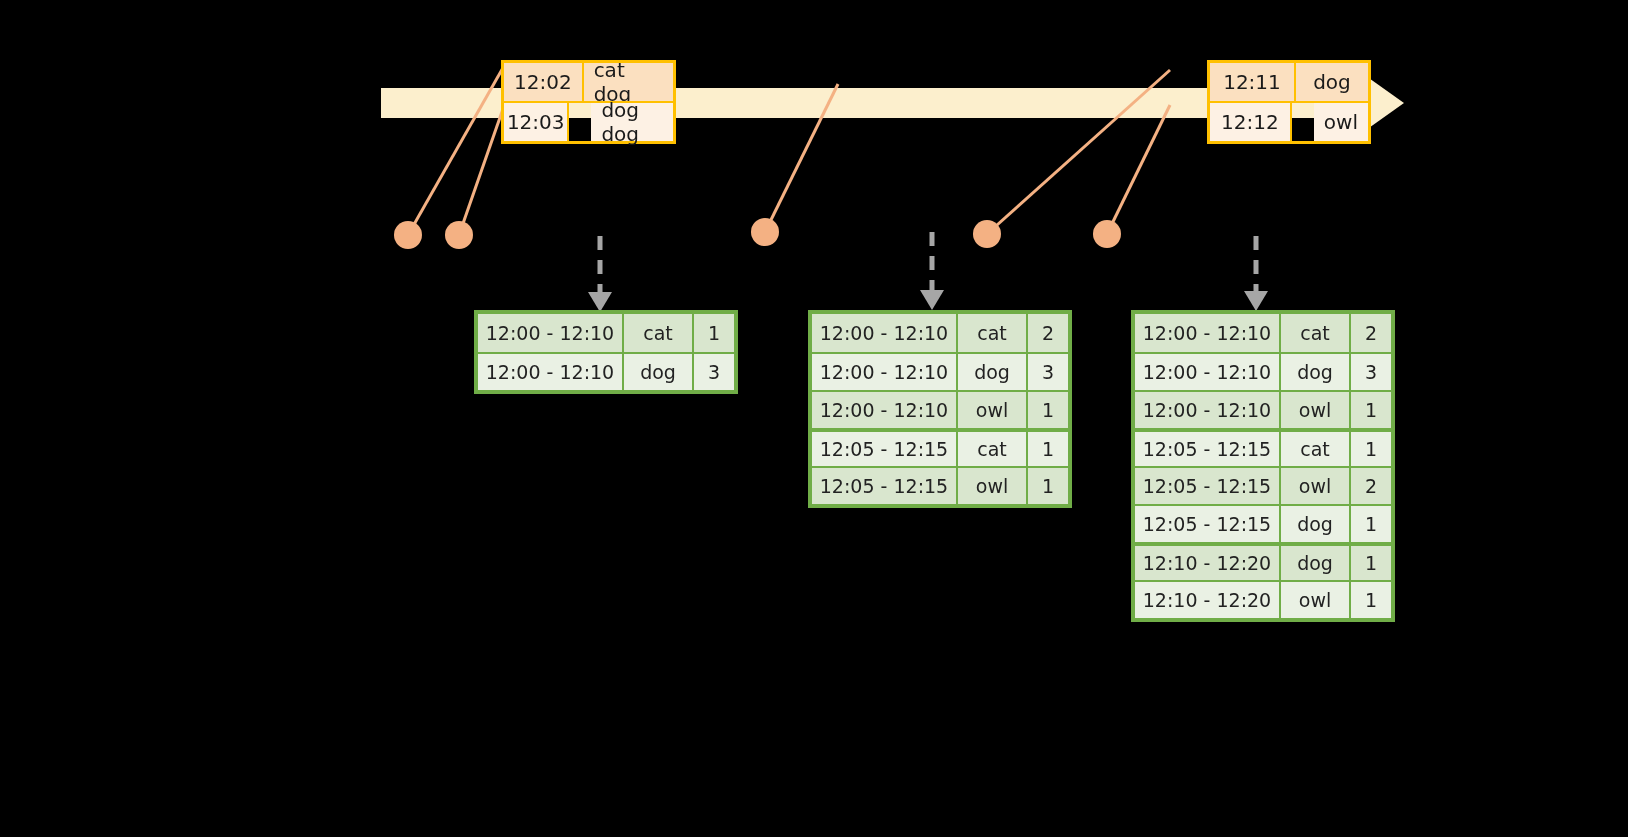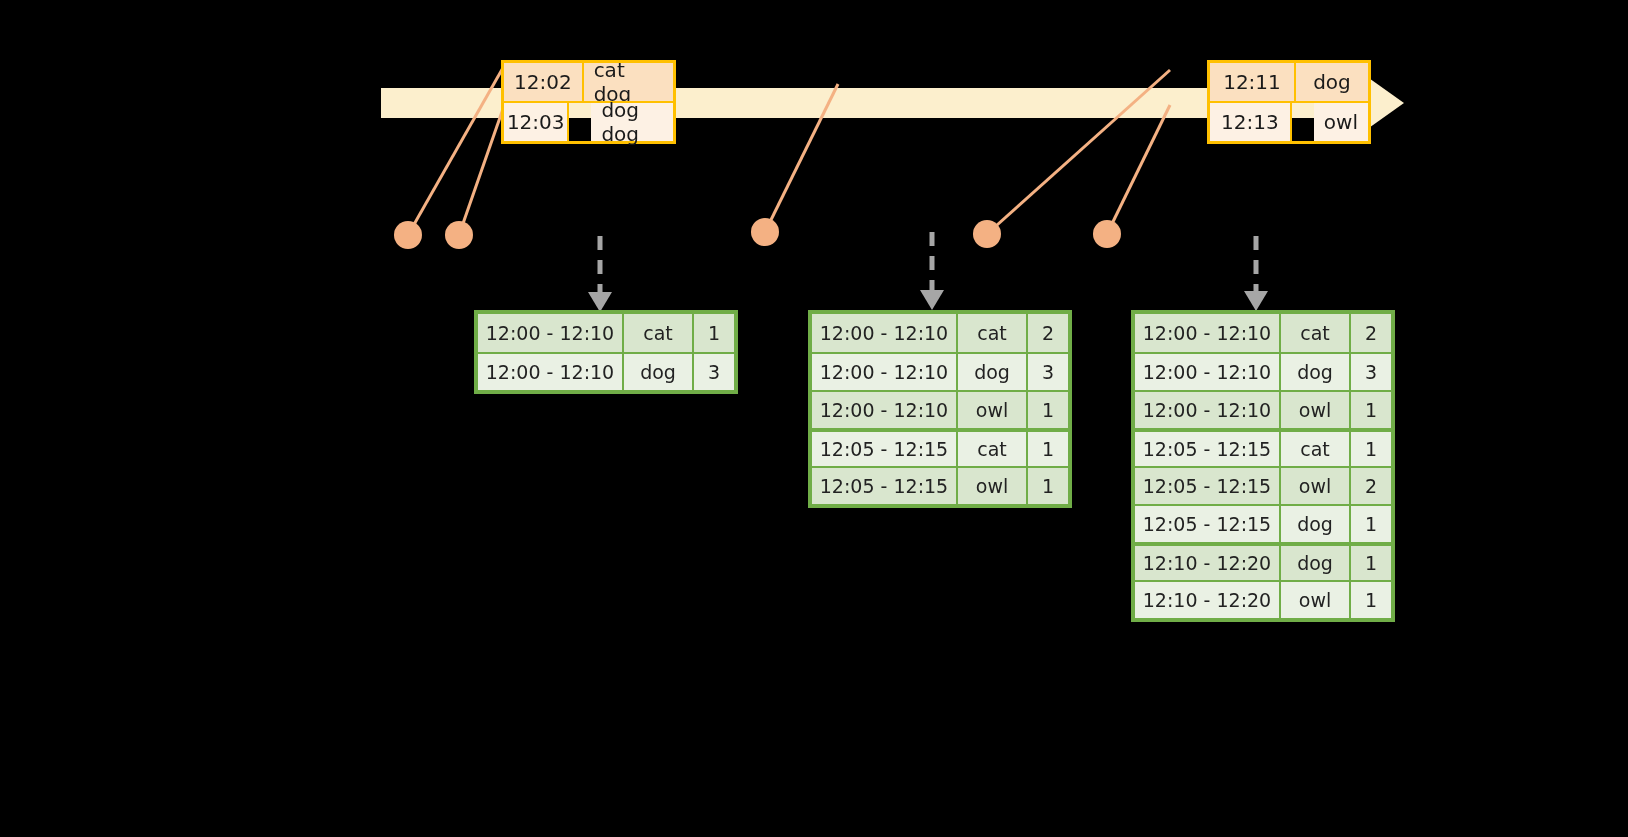--- a/index.html
+++ b/index.html
@@ -131,21 +131,21 @@
     </div>
   </div>
 
 
   <div class="evt-group" style="left:1167px; top:60px; width:164px;margin-left:40px;">
     <div class="evt-row shade-a">
       <div class="evt-time">12:11</div>
       <div class="evt-words">dog</div>
     </div>
     <div class="evt-row shade-b">
-      <div class="evt-time">12:13</div>
+      <div class="evt-time">12:12</div>
       <div class="evt-words">owl</div>
     </div>
   </div>
 
   <div class="res-table" style="left:474px; top:310px;">
     <div class="res-row rs-a">
       <div class="res-cell c-window">12:00 - 12:10</div>
       <div class="res-cell c-word">cat</div>
       <div class="res-cell c-count">1</div>
     </div>

